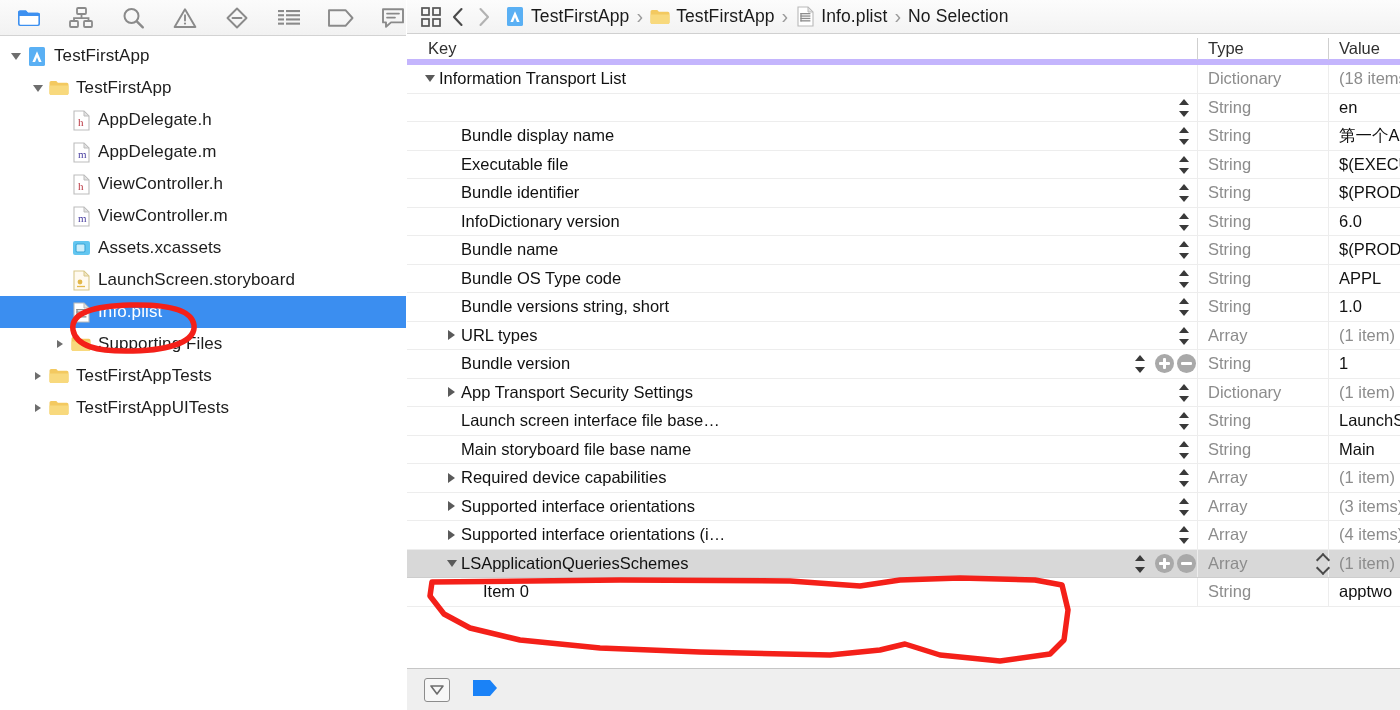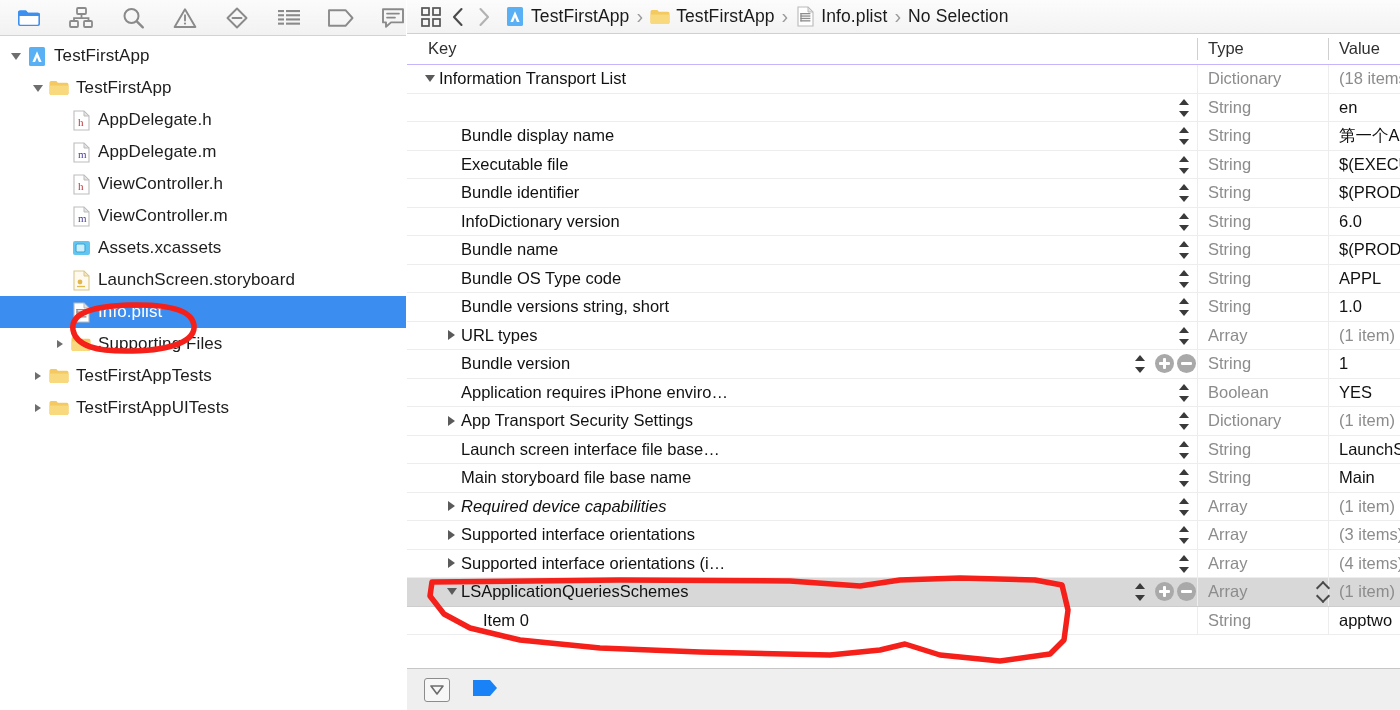--- a/index.html
+++ b/index.html
@@ -72,21 +72,21 @@
   .crumb-text { font-size:17.5px; color:#1a1a1a; white-space:nowrap; letter-spacing:.1px; }
   .crumb-sep {
     font-size:20px; color:#9a9a9a; margin:0 7px; font-weight:300; line-height:1;
     transform:translateY(-1px);
   }
 
   
   #plist { position:absolute; left:0; top:34px; width:993px; height:634px; background:#fff; overflow:hidden; }
   #thead {
     position:relative; height:31px; background:#fff;
-    border-bottom:1px solid #c4b5fd;
+    border-bottom:6px solid #c4b5fd;
     display:flex; align-items:center;
   }
   .th { font-size:16.5px; color:#303030; position:absolute; top:5px; }
   .th-div { position:absolute; top:4px; width:1px; height:22px; background:#cfcfcf; }
 
   .prow {
     position:relative; height:28.5px; border-bottom:1px solid #ededed;
     display:flex; align-items:center; background:#fff;
   }
   .prow.sel { background:#d8d8d8; border-bottom:1px solid #cdcdcd; }
@@ -565,31 +565,20 @@
               <s></s>
             </span>
             <span class="pmbtn plus" style="left: 748px; top: 4px;"></span>
             <span class="pmbtn" style="left: 770px; top: 4px;"></span>
             <span class="ptype">String</span>
             <span class="pval">1</span>
           </div>
           <div class="prow">
             <div class="col-div" style="left: 790px;"></div>
             <div class="col-div" style="left: 921px;"></div>
-            <span class="pkey" style="left: 54px;">Application requires iPhone enviro…</span>
-            <span class="stepper" style="left: 772px; top: 4px;">
-              <b></b>
-              <s></s>
-            </span>
-            <span class="ptype">Boolean</span>
-            <span class="pval">YES</span>
-          </div>
-          <div class="prow">
-            <div class="col-div" style="left: 790px;"></div>
-            <div class="col-div" style="left: 921px;"></div>
             <span class="disc" style="left: 38px;">
               <i></i>
             </span>
             <span class="pkey" style="left: 54px;">App Transport Security Settings</span>
             <span class="stepper" style="left: 772px; top: 4px;">
               <b></b>
               <s></s>
             </span>
             <span class="ptype">Dictionary</span>
             <span class="pval muted">(1 item)</span>
@@ -615,21 +604,21 @@
             </span>
             <span class="ptype">String</span>
             <span class="pval">Main</span>
           </div>
           <div class="prow">
             <div class="col-div" style="left: 790px;"></div>
             <div class="col-div" style="left: 921px;"></div>
             <span class="disc" style="left: 38px;">
               <i></i>
             </span>
-            <span class="pkey" style="left: 54px; font-style: italic;">Required device capabilities</span>
+            <span class="pkey" style="left: 54px;">Required device capabilities</span>
             <span class="stepper" style="left: 772px; top: 4px;">
               <b></b>
               <s></s>
             </span>
             <span class="ptype">Array</span>
             <span class="pval muted">(1 item)</span>
           </div>
           <div class="prow">
             <div class="col-div" style="left: 790px;"></div>
             <div class="col-div" style="left: 921px;"></div>

